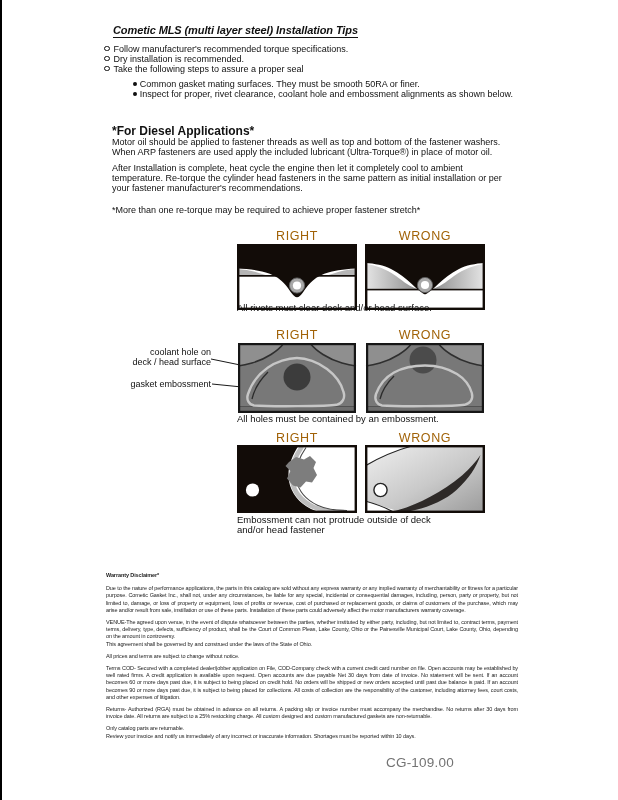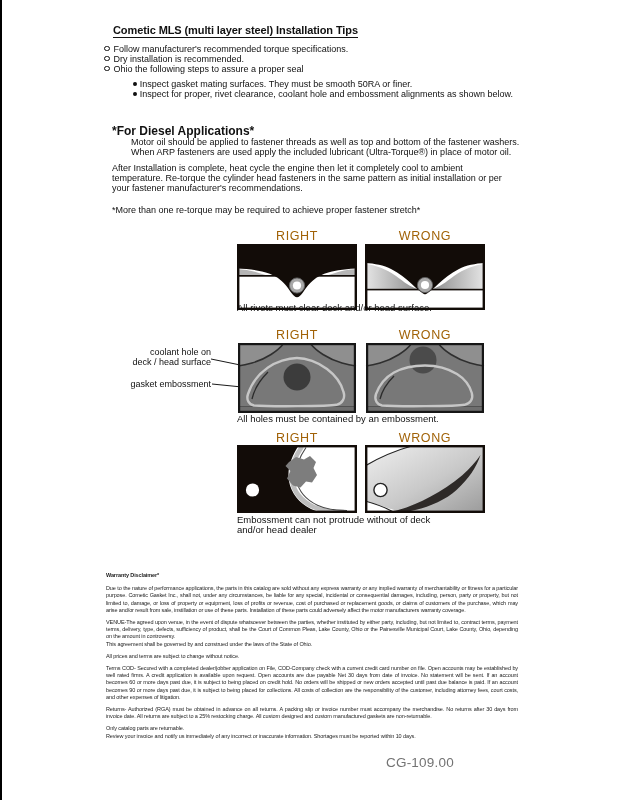--- a/index.html
+++ b/index.html
@@ -3,21 +3,21 @@
 <meta charset="utf-8">
 <style>
   html,body{margin:0;padding:0;background:#e9e9e9;}
   #page{position:relative;width:618px;height:800px;background:#ffffff;overflow:hidden;
         font-family:"Liberation Sans","DejaVu Sans",sans-serif;color:#111;}
   .abs{position:absolute;}
   
   #edge-rule{left:0;top:0;width:2px;height:800px;background:#000;}
   
   #title{left:113px;top:24px;font-size:11px;font-weight:bold;letter-spacing:-0.1px;
-         border-bottom:1.4px solid #111;padding-bottom:1px;white-space:nowrap;}
+         border-bottom:1.4px solid #111;padding-bottom:1px;white-space:nowrap;font-style:italic;}
   
   .brow{left:104px;height:10px;font-size:9px;line-height:10px;white-space:nowrap;}
   .srow{left:133px;height:10px;font-size:9px;line-height:10px;white-space:nowrap;}
   .dot-open{display:inline-block;width:3.5px;height:3.5px;border:0.9px solid #111;border-radius:50%;
             margin-right:4px;vertical-align:1px;}
   .dot-fill{display:inline-block;width:3.8px;height:3.8px;background:#111;border-radius:50%;
             margin-right:3px;vertical-align:1px;}
   
   #diesel-heading{left:112px;top:124px;font-size:12px;font-weight:bold;white-space:nowrap;}
   .para{left:112px;width:402px;font-size:9px;line-height:10.2px;}
@@ -41,26 +41,26 @@
 <body>
 
 <div id="page">
 
   <div id="edge-rule" class="abs"></div>
 
   <div id="title" class="abs">Cometic MLS (multi layer steel) Installation Tips</div>
 
   <div class="abs brow" style="top:44px;"><span class="dot-open"></span><span>Follow manufacturer's recommended torque specifications.</span></div>
   <div class="abs brow" style="top:54px;"><span class="dot-open"></span><span>Dry installation is recommended.</span></div>
-  <div class="abs brow" style="top:64px;"><span class="dot-open"></span><span>Ohio the following steps to assure a proper seal</span></div>
-  <div class="abs srow" style="top:79px;"><span class="dot-fill"></span><span>Inspect gasket mating surfaces.  They must be smooth 50RA or finer.</span></div>
+  <div class="abs brow" style="top:64px;"><span class="dot-open"></span><span>Take the following steps to assure a proper seal</span></div>
+  <div class="abs srow" style="top:79px;"><span class="dot-fill"></span><span>Common gasket mating surfaces.  They must be smooth 50RA or finer.</span></div>
   <div class="abs srow" style="top:89px;"><span class="dot-fill"></span><span>Inspect for proper, rivet clearance, coolant hole and embossment alignments as shown below.</span></div>
 
   <div id="diesel-heading" class="abs">*For Diesel Applications*</div>
-  <div class="abs para" style="top:137px;margin-left:19px;">Motor oil should be applied to fastener threads as well as top and bottom of the fastener washers. When ARP fasteners are used apply the included lubricant (Ultra-Torque®) in place of motor oil.</div>
+  <div class="abs para" style="top:137px;">Motor oil should be applied to fastener threads as well as top and bottom of the fastener washers. When ARP fasteners are used apply the included lubricant (Ultra-Torque®) in place of motor oil.</div>
   <div class="abs para" style="top:163px;">After Installation is complete, heat cycle the engine then let it completely cool to ambient temperature. Re-torque the cylinder head fasteners in the same pattern as initial installation or per your fastener manufacturer's recommendations.</div>
   <div class="abs para" style="top:205px;white-space:nowrap;">*More than one re-torque may be required to achieve proper fastener stretch*</div>
 
   <div class="abs dg-label" style="left:237px;top:229px;">RIGHT</div>
   <div class="abs dg-label" style="left:365px;top:229px;">WRONG</div>
 
   <div class="abs dbox" style="left:237px;top:244px;">
     <svg width="120" height="66" viewBox="0 0 120 66">
       <rect x="0" y="0" width="120" height="66" fill="#ffffff"></rect>
       <path d="M0,25 C9,25.5 17,27 25,30 L31,31.8 L0,31.8 Z" fill="#b5b5b5"></path>
@@ -175,22 +175,22 @@
       <path d="M50,0 C32,5 14,12.5 0,21" fill="none" stroke="#222" stroke-width="1.1"></path>
       <path d="M0,56 C10,58.8 20,61.8 29,65 L30,68 L0,68 Z" fill="#ffffff"></path>
       <path d="M0,56 C10,58.8 20,61.8 30,68" fill="none" stroke="#222" stroke-width="1.1"></path>
       <path d="M30,66 C52,60 76,48 97,30.5 C105,23.5 111,16.5 115.5,10 C111.5,22 103.5,34 91.5,45 C77.5,57.5 56,65.3 36,67.5 Z" fill="#2e2a28"></path>
       <circle cx="15.5" cy="45" r="6.6" fill="#ffffff" stroke="#222" stroke-width="1.4"></circle>
       <rect x="1.2" y="1.2" width="117.6" height="65.6" fill="none" stroke="#120c08" stroke-width="2.4"></rect>
     </svg>
   </div>
 
   <div class="abs caption" style="top:515px;">
-    <div>Embossment can not protrude without of deck</div>
-    <div>and/or head dealer</div>
+    <div>Embossment can not protrude outside of deck</div>
+    <div>and/or head fastener</div>
   </div>
 
   <div id="warranty" class="abs">
     <div class="wh">Warranty Disclaimer*</div>
     <p>Due to the nature of performance applications, the parts in this catalog are sold without any express warranty or any implied warranty of merchantability or fitness for a particular purpose.  Cometic Gasket Inc., shall not, under any circumstances, be liable for any special, incidental or consequential damages, including, person, party or property, but not limited to, damage, or loss of property or equipment, loss of profits or revenue, cost of purchased or replacement goods, or claims of customers of the purchase, which may arise and/or result from sale, instillation or use of these parts.  Installation of these parts could adversely affect the motor manufacturers warranty coverage.</p>
     <p>
         <span class="nl">VENUE-The agreed upon venue, in the event of dispute whatsoever between the parties, whether instituted by either party, including, but not limited to, contract terms, payment terms, delivery, type, defects, sufficiency of product, shall be the Court of Common Pleas, Lake County, Ohio or the Painesville Municipal Court, Lake County, Ohio, depending on the amount in controversy.</span>
         <span class="nl">This agreement shall be governed by and construed under the laws of the State of Ohio.</span>
       </p>
     <p>All prices and terms are subject to change without notice.</p>

